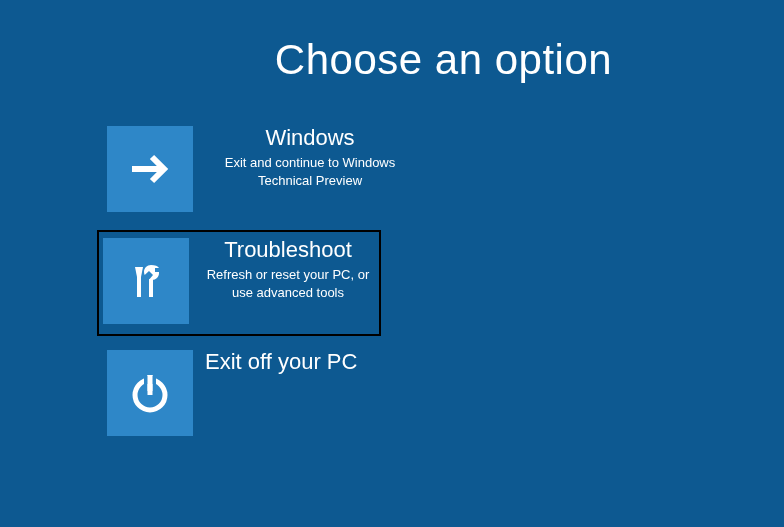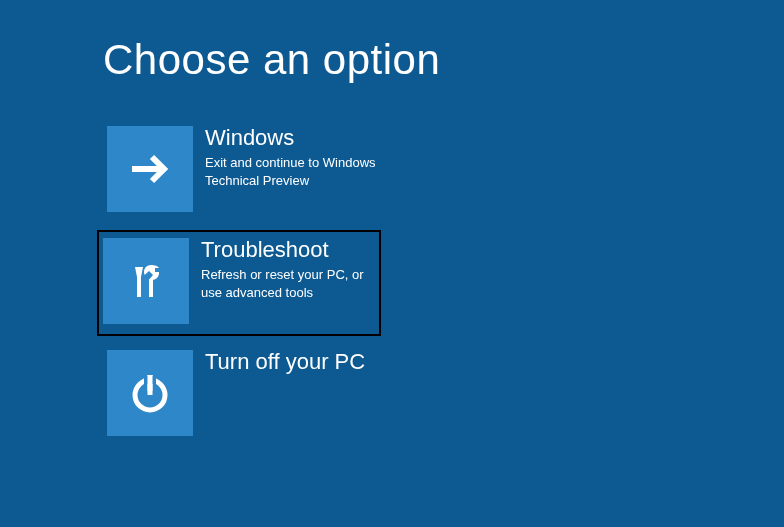--- a/index.html
+++ b/index.html
@@ -10,20 +10,21 @@
     body {
       width: 784px;
       height: 527px;
       background: #0d5991;
       font-family: "Segoe UI", "Segoe UI Light", Arial, sans-serif;
       color: #ffffff;
       overflow: hidden;
     }
     .container {
       padding: 36px 0 0 103px;
+      text-align: center;
     }
     .page-title {
       font-size: 42px;
       font-weight: 300;
       letter-spacing: 0.5px;
       margin-bottom: 38px;
     }
     .option {
       display: flex;
       align-items: flex-start;
@@ -104,18 +105,18 @@
   <div class="option">
     <div class="tile">
       <svg width="48" height="48" viewBox="0 0 48 48">
         <circle cx="24" cy="26" r="15" stroke="#ffffff" stroke-width="5" fill="none"></circle>
         <rect x="21.5" y="6" width="5" height="20" fill="#ffffff"></rect>
         <rect x="18" y="7" width="12" height="8" fill="#2e87c8"></rect>
         <rect x="21.5" y="6" width="5" height="16" fill="#ffffff"></rect>
       </svg>
     </div>
     <div class="option-text">
-      <div class="option-title">Turn off your PC</div>
+      <div class="option-title">Exit off your PC</div>
       <div class="option-desc"></div>
     </div>
   </div>
 
 </div>
 
 </body></html>

